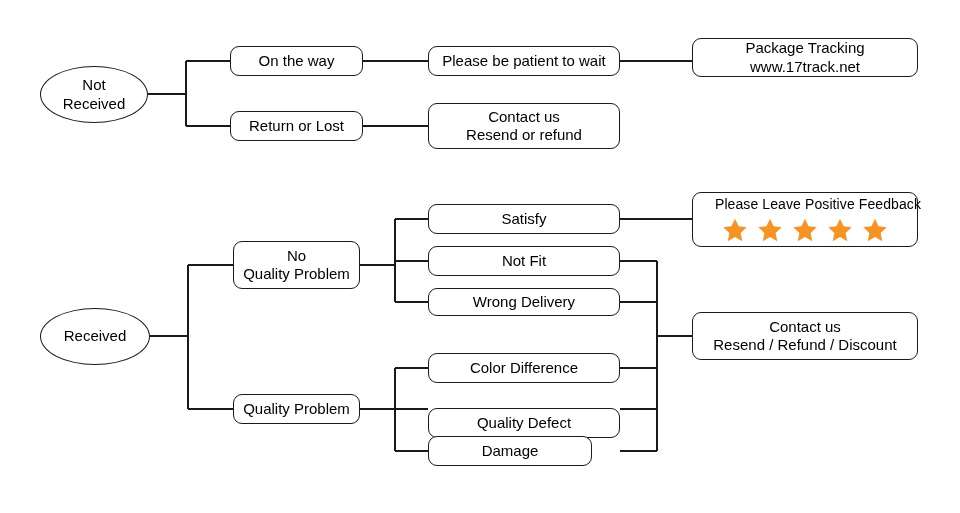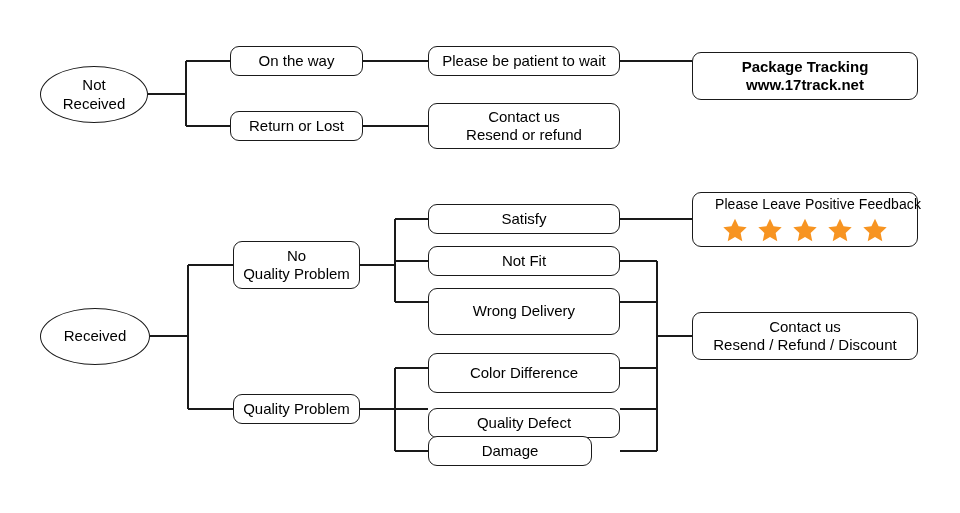--- a/index.html
+++ b/index.html
@@ -140,21 +140,21 @@
 
   <div class="node rounded t15" style="left:428px; top:46px; width:192px; height:30px;">
     <span class="line">Please be patient to wait</span>
   </div>
 
   <div class="node rounded t15" style="left:428px; top:103px; width:192px; height:46px;">
     <span class="line">Contact us</span>
     <span class="line">Resend or refund</span>
   </div>
 
-  <div class="node rounded t15" style="left:692px; top:52px; width:226px; height:48px;font-weight:bold;">
+  <div class="node rounded t15" style="left:692px; top:38px; width:226px; height:39px;">
     <span class="line">Package Tracking</span>
     <span class="line">www.17track.net</span>
   </div>
 
   <div class="node ellipse t15" style="left:40px; top:308px; width:110px; height:57px;">
     <span class="line">Received</span>
   </div>
 
   <div class="node rounded t15" style="left:233px; top:241px; width:127px; height:48px;justify-content:center;">
     <span class="line">No</span>
@@ -166,25 +166,25 @@
   </div>
 
   <div class="node rounded t15" style="left:428px; top:204px; width:192px; height:30px;">
     <span class="line">Satisfy</span>
   </div>
 
   <div class="node rounded t15" style="left:428px; top:246px; width:192px; height:30px;">
     <span class="line">Not Fit</span>
   </div>
 
-  <div class="node rounded t15" style="left:428px; top:288px; width:192px; height:47px;">
+  <div class="node rounded t15" style="left:428px; top:288px; width:192px; height:28px;">
     <span class="line">Wrong Delivery</span>
   </div>
 
-  <div class="node rounded t15" style="left:428px; top:353px; width:192px; height:40px;text-align:center;">
+  <div class="node rounded t15" style="left:428px; top:353px; width:192px; height:30px;text-align:center;">
     <span class="line">Color Difference</span>
   </div>
 
   <div class="node rounded t15" style="left:428px; top:394px; width:192px; height:30px;margin-top:14px;">
     <span class="line">Quality Defect</span>
   </div>
 
   <div class="node rounded t15" style="left:428px; top:436px; width:164px; height:30px;">
     <span class="line">Damage</span>
   </div>

